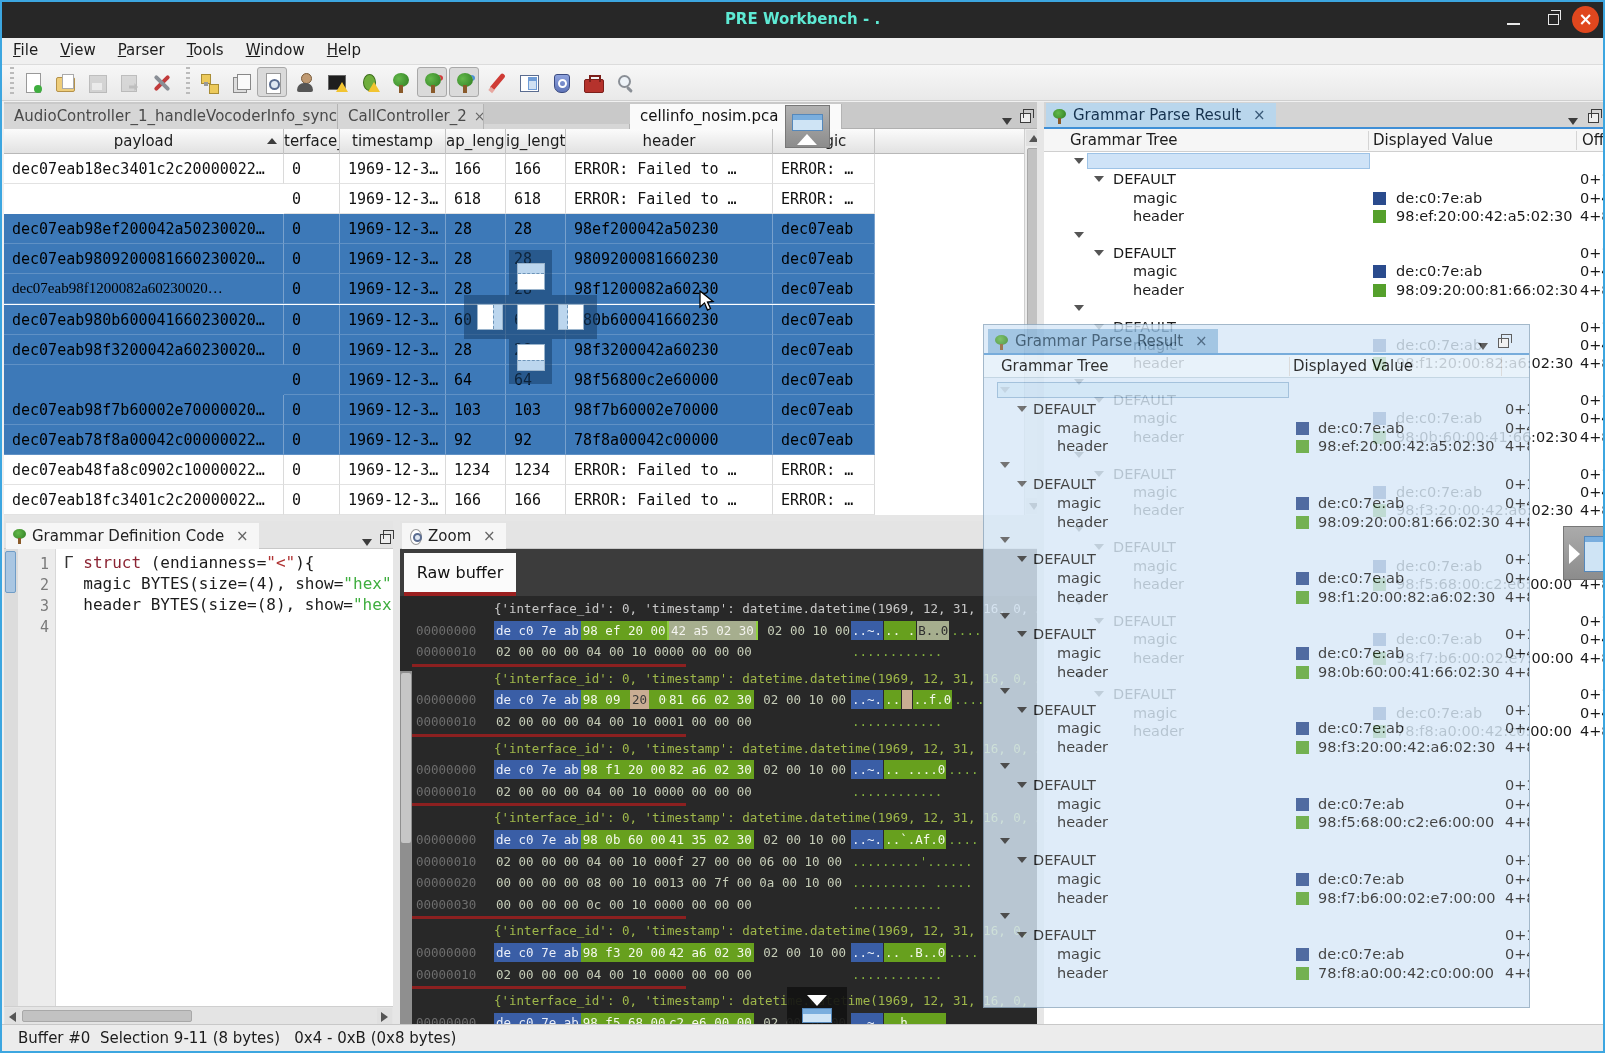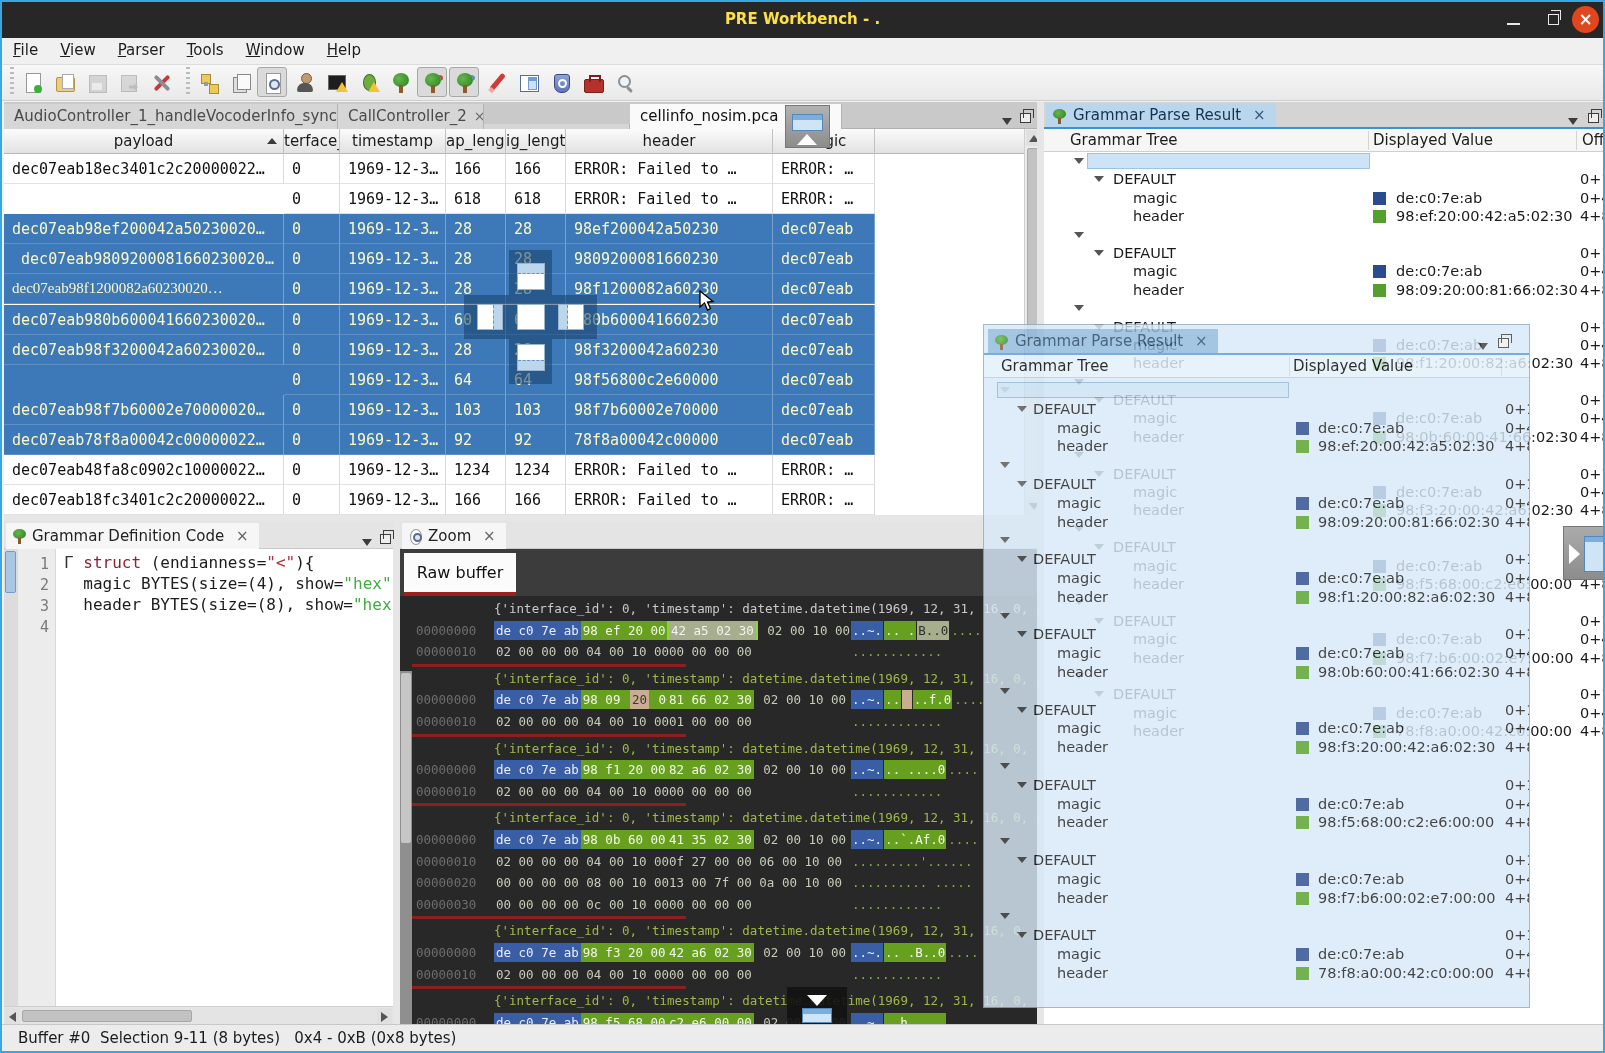--- a/index.html
+++ b/index.html
@@ -2,21 +2,21 @@
 <html><head>
 <meta charset="utf-8">
 <style>
   html,body{margin:0;padding:0;background:#555;}
   #app{position:relative;width:1605px;height:1053px;background:#f0f0f0;overflow:hidden;
        font-family:"DejaVu Sans",sans-serif;box-sizing:border-box;border:2px solid #3ca6e0;}
   #app *{box-sizing:border-box;}
 
   
   #titlebar{position:absolute;left:0;top:0;width:1601px;height:36px;background:#272727;}
-  .tb-title{position:absolute;left:0;right:0;top:8px;text-align:center;color:#fde047;font-size:15px;font-weight:bold;}
+  .tb-title{position:absolute;left:0;right:0;top:8px;text-align:center;color:#5eead4;font-size:15px;font-weight:bold;}
   .tbb{position:absolute;top:4px;width:28px;height:28px;color:#ddd;text-align:center;}
   .tbb.min{left:1498px;} .tbb.max{left:1538px;} .tbb.close{left:1570px;}
   .minbar{position:absolute;left:7px;top:17px;width:13px;height:2px;background:#e8e8e8;}
   .maxbox{position:absolute;left:8px;top:8px;width:11px;height:11px;border:1.5px solid #e8e8e8;background:transparent;}
   .maxbox::before{content:"";position:absolute;left:2px;top:-5px;width:9px;height:9px;border:1.5px solid #e8e8e8;border-bottom:none;border-left:none;}
   .tbb.close{background:#e0471e;border-radius:50%;width:27px;height:27px;color:#fff;font-size:17px;line-height:26px;font-weight:bold;}
 
   
   #menubar{position:absolute;left:0;top:36px;width:1601px;height:27px;background:#f0f0f0;border-bottom:1px solid #dcdcdc;}
   .menu-item{display:inline-block;padding:3px 11px;font-size:15px;color:#1d1d1d;}
@@ -78,21 +78,21 @@
   .i-detach::before{content:"";position:absolute;left:2px;top:-5px;width:9px;height:8px;border:1.5px solid #3c3c3c;border-bottom:none;}
 
   
   #table{position:absolute;left:2px;top:127px;width:1020px;height:386px;background:#fff;font-family:"DejaVu Sans Mono",monospace;}
   #thead{position:absolute;left:0;top:0;width:1020px;height:25px;background:linear-gradient(#fbfbfb,#e2e2e2);border-bottom:1px solid #b8b8b8;}
   .th{position:absolute;top:0;height:25px;border-right:1px solid #c2c2c2;font-size:15px;color:#1c1c1c;text-align:center;padding-top:3px;overflow:hidden;white-space:nowrap;font-family:"DejaVu Sans",sans-serif;}
   .sort-asc{position:absolute;width:0;height:0;border-left:5px solid transparent;border-right:5px solid transparent;border-bottom:6px solid #3c3c3c;}
   .trow{position:absolute;left:0;width:871px;height:30px;background:#fff;}
   .trow.sel{background:#3d79b8;}
   .td{position:absolute;top:0;height:30px;padding:6px 0 0 8px;font-size:15px;color:#111;border-right:1px solid #dadada;border-bottom:1px solid #e2e2e2;overflow:hidden;white-space:nowrap;}
-  .trow.sel .td{color:#fef9c3;border-right:1px solid rgba(255,255,255,.3);border-bottom:1px solid rgba(255,255,255,.18);}
+  .trow.sel .td{color:#000000;border-right:1px solid rgba(255,255,255,.3);border-bottom:1px solid rgba(255,255,255,.18);}
   
   #tvscroll{position:absolute;left:1022px;top:127px;width:17px;height:386px;background:#ececec;border-left:1px solid #cfcfcf;}
   .sb-btn{position:absolute;left:1px;width:15px;height:16px;background:#e0e0e0;}
   .arr-u{width:0;height:0;border-left:5px solid transparent;border-right:5px solid transparent;border-bottom:7px solid #555;margin:5px auto;}
   .arr-d{width:0;height:0;border-left:5px solid transparent;border-right:5px solid transparent;border-top:7px solid #555;margin:5px auto;}
   .arr-l{width:0;height:0;border-top:5px solid transparent;border-bottom:5px solid transparent;border-right:7px solid #555;margin:4px auto;}
   .arr-r{width:0;height:0;border-top:5px solid transparent;border-bottom:5px solid transparent;border-left:7px solid #555;margin:4px auto;}
   .sb-handle{position:absolute;background:#c2c2c2;border:1px solid #a8a8a8;border-radius:2px;}
 
   
@@ -259,21 +259,21 @@
         <div class="trow sel" style="top:85.2px;">
           <div class="td" style="left:0px;width:280px;">dec07eab98ef200042a50230020…</div>
           <div class="td" style="left:280px;width:56px;">0</div>
           <div class="td" style="left:336px;width:106px;">1969-12-3…</div>
           <div class="td" style="left:442px;width:60px;">28</div>
           <div class="td" style="left:502px;width:60px;">28</div>
           <div class="td" style="left:562px;width:207px;">98ef200042a50230</div>
           <div class="td" style="left:769px;width:102px;">dec07eab</div>
         </div>
         <div class="trow sel" style="top:115.30000000000001px;">
-          <div class="td" style="left:0px;width:280px;text-align:center;">dec07eab9809200081660230020…</div>
+          <div class="td" style="left:0px;width:280px;">dec07eab9809200081660230020…</div>
           <div class="td" style="left:280px;width:56px;">0</div>
           <div class="td" style="left:336px;width:106px;">1969-12-3…</div>
           <div class="td" style="left:442px;width:60px;">28</div>
           <div class="td" style="left:502px;width:60px;">28</div>
           <div class="td" style="left:562px;width:207px;">9809200081660230</div>
           <div class="td" style="left:769px;width:102px;">dec07eab</div>
         </div>
         <div class="trow sel" style="top:145.4px;">
           <div class="td" style="left:0px;width:280px;font-family:Liberation Serif, serif;">dec07eab98f1200082a60230020…</div>
           <div class="td" style="left:280px;width:56px;">0</div>

